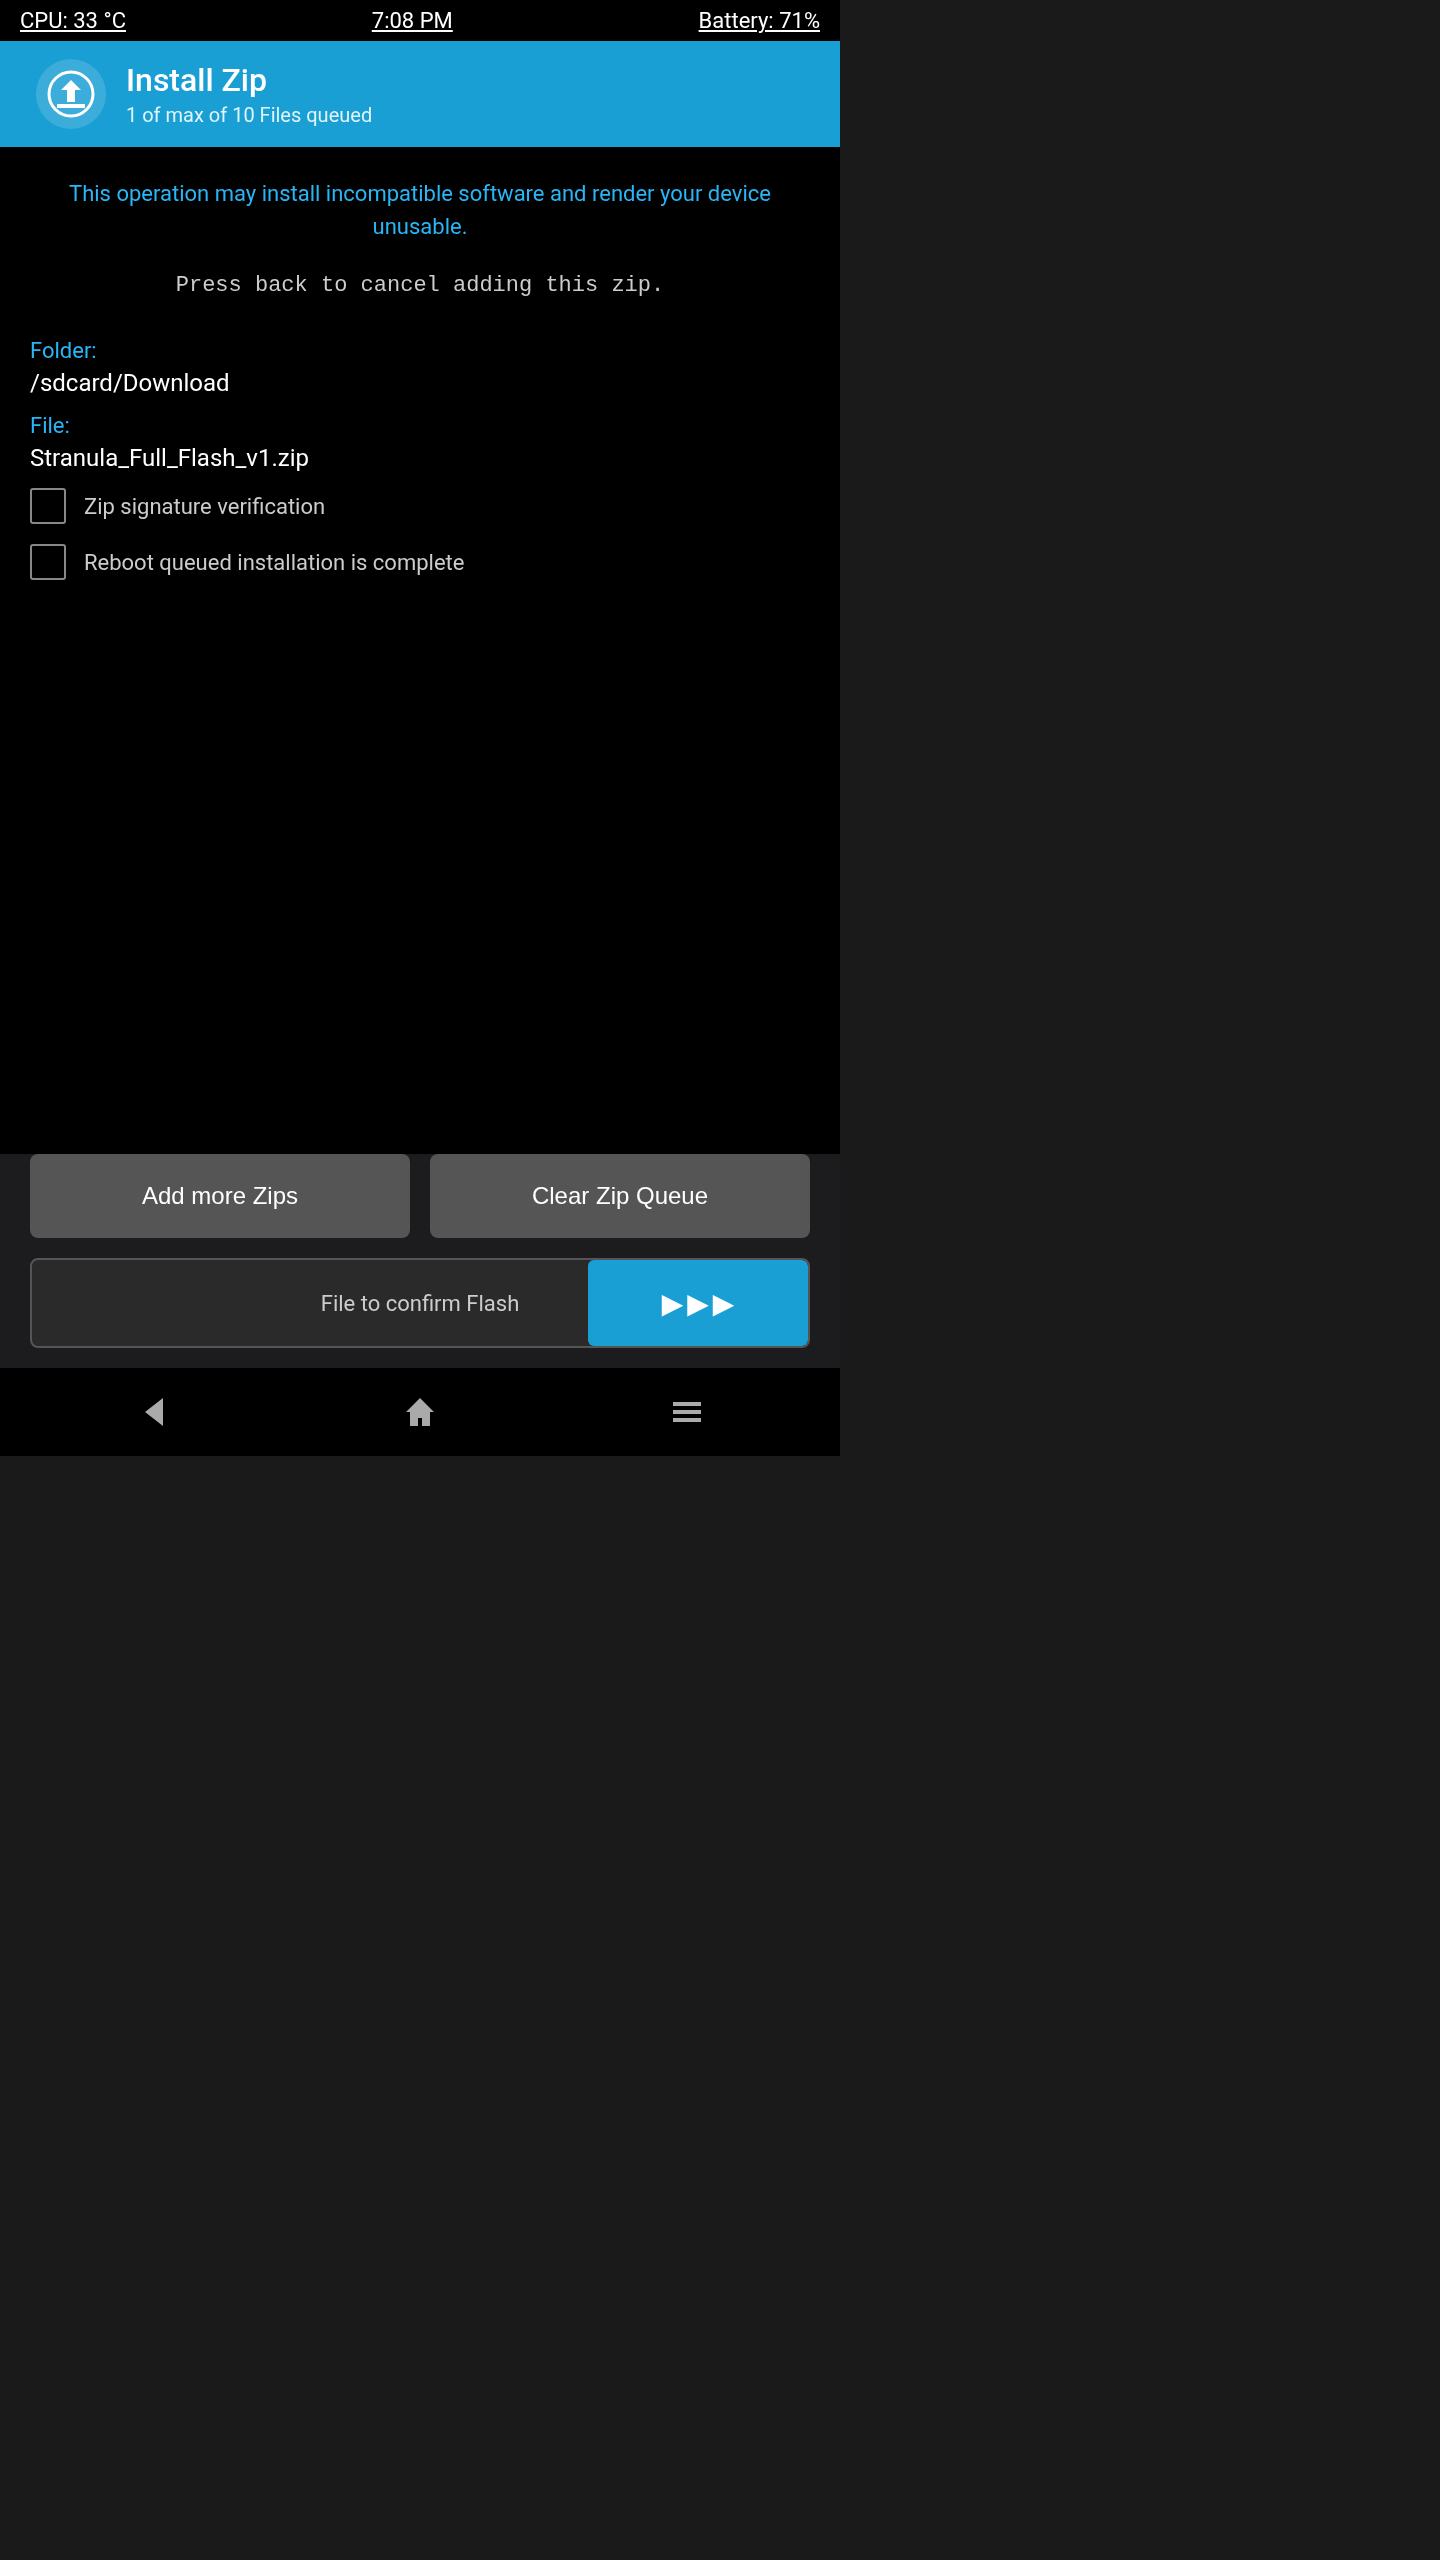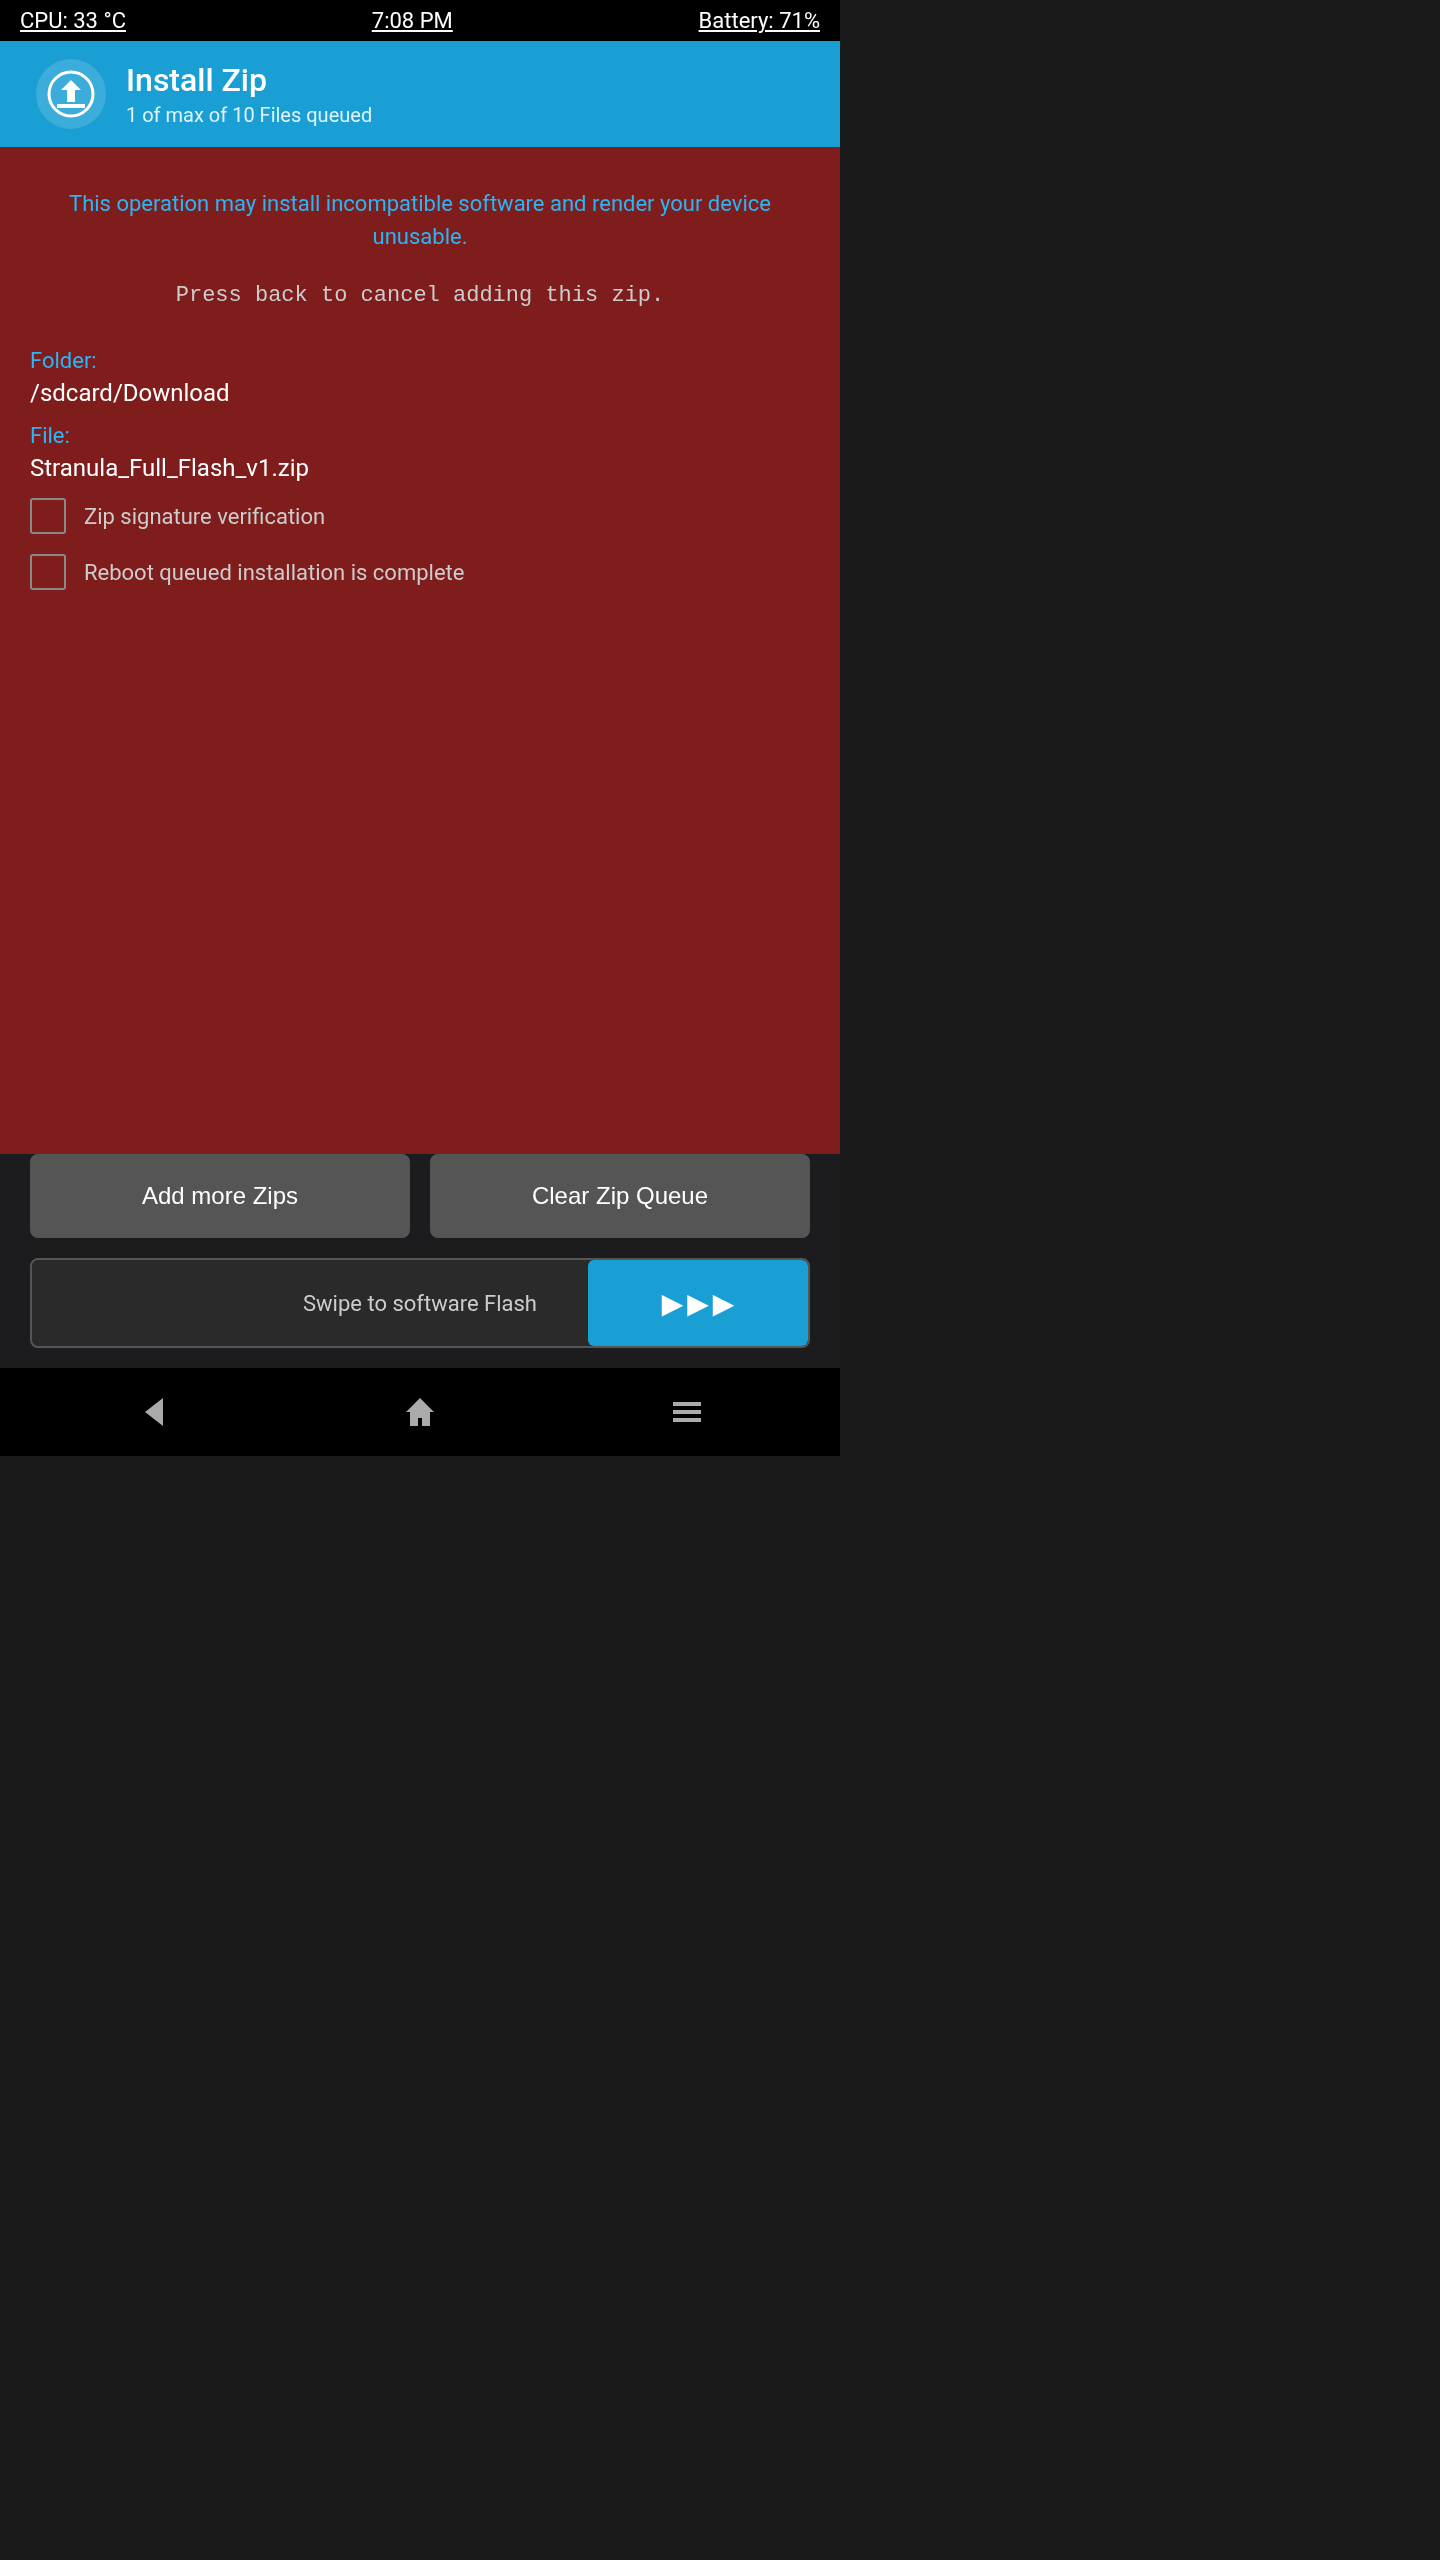--- a/index.html
+++ b/index.html
@@ -74,22 +74,22 @@
       color: #ffffff;
     }
 
     .header-subtitle {
       font-size: 20px;
       color: #e0f4fb;
     }
 
     
     .main-content {
-      padding: 40px 30px;
-      background-color: #7f1d1d;
+      padding: 30px 30px;
+      background-color: #000000;
       flex: 1;
     }
 
     .warning-text {
       text-align: center;
       color: #29b6f6;
       font-size: 22px;
       line-height: 1.5;
       margin-bottom: 30px;
     }
@@ -306,21 +306,21 @@
 
     </div>
 
     <div class="bottom-section">
       <div class="button-row">
         <button class="btn-gray">Add more Zips</button>
         <button class="btn-gray">Clear Zip Queue</button>
       </div>
 
       <div class="swipe-button">
-        <span class="swipe-text">Swipe to software Flash</span>
+        <span class="swipe-text">File to confirm Flash</span>
         <div class="swipe-slider">
           <span class="arrow">▶</span>
           <span class="arrow">▶</span>
           <span class="arrow">▶</span>
         </div>
       </div>
     </div>
   </div>
 
   <div class="nav-bar">

